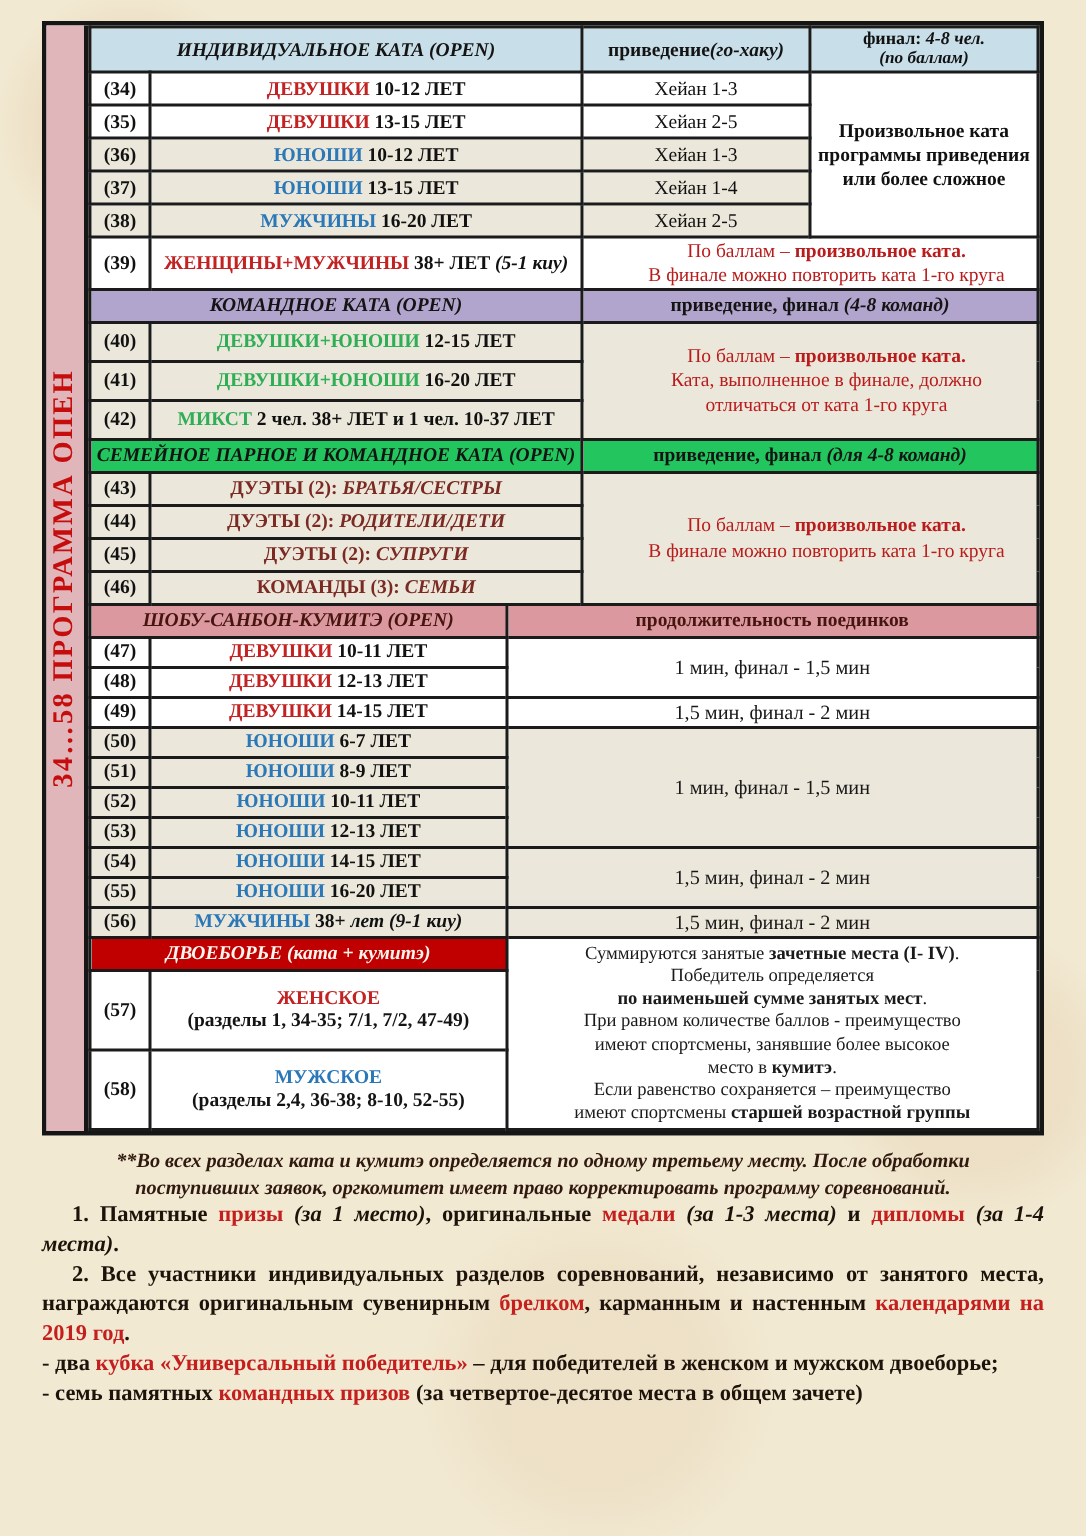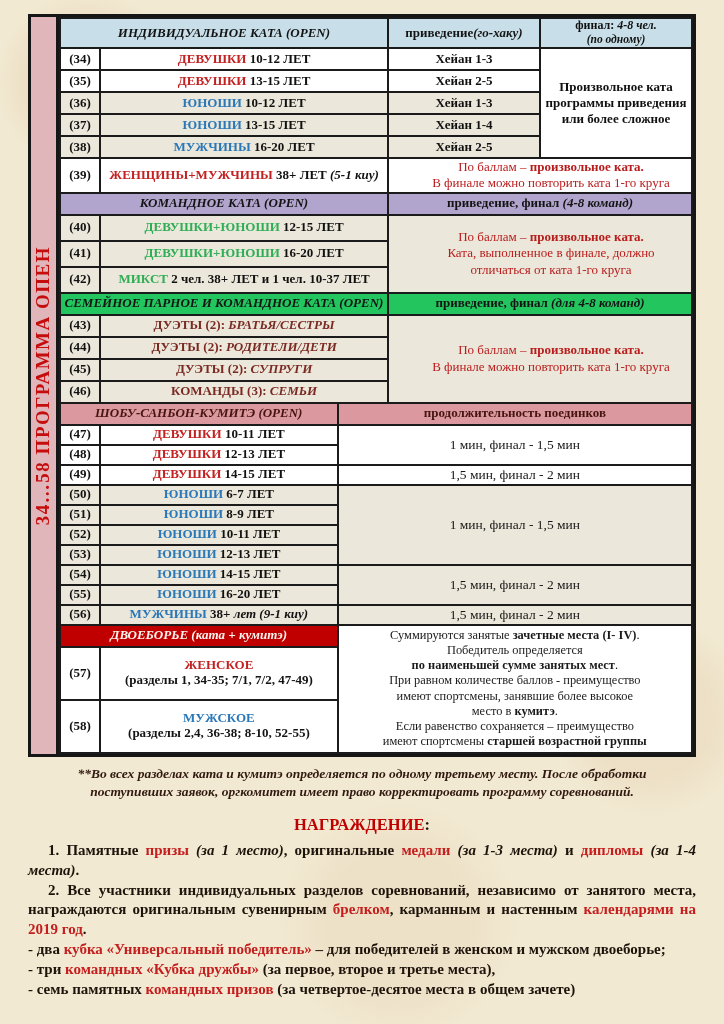--- a/index.html
+++ b/index.html
@@ -30,21 +30,21 @@
   .bgw{background:#ffffff}.bgb{background:#ebe7da}
   .bg-blue{background:#c8dfe9}.bg-purple{background:#b2a5cd}.bg-olive{background:#22c55e}
   .bg-pink{background:#db989e}.bg-red{background:#c00000}
   
   .hd{font-weight:bold;font-style:italic;font-size:13px;color:#141414;}
   .hd-right{font-weight:bold;font-size:13px;color:#141414;}
   .num{font-weight:bold;}
   .cat{font-weight:bold;}
   .cr{color:#c32222}.cb{color:#2b78b8}.cg{color:#2fae56}.cm{color:#7b2a23}
   .it{font-style:italic}
-  .kata{font-weight:bold;margin-top:40px;}
+  .kata{font-weight:normal;margin-top:40px;}
   .fin-note{font-weight:bold;font-size:13px;line-height:1.25;}
   .note{font-size:13px;line-height:1.25;color:#b91c1c;padding-left:24px;}
   .dur{font-size:13.5px;color:#181818;}
   .kmt{color:#461510;}
   .wht{color:#fdf6ee;}
   .sum{font-size:12.4px;line-height:1.23;color:#1a1a1a;padding:2px 3px;}
   .fincell .l2{font-size:11.5px;font-style:italic;font-weight:bold;}
   .fincell .l1{font-size:12px;font-weight:bold;}
   .sub{font-weight:bold;color:#141414;}
   .rb{font-weight:bold}.rr{color:#c41e1e}.ri{font-style:italic}
@@ -73,21 +73,21 @@
           <col style="width:151px">
           <col style="width:151px">
         </colgroup>
       <tbody>
 
         <tr class="h30">
           <td colspan="3" class="bg-blue hd">ИНДИВИДУАЛЬНОЕ КАТА (OPEN)</td>
           <td class="bg-blue"><span class="hd-right">приведение</span><span class="hd">(го-хаку)</span></td>
           <td class="bg-blue fincell">
             <div class="l1"><span>финал: </span><span class="it">4-8 чел.</span></div>
-            <div class="l2">(по одному)</div>
+            <div class="l2">(по баллам)</div>
           </td>
         </tr>
         <tr class="h22">
           <td class="bgw num">(34)</td>
           <td colspan="2" class="bgw cat"><span class="cr">ДЕВУШКИ</span><span> 10-12 ЛЕТ</span></td>
           <td class="bgw kata">Хейан 1-3</td>
           <td rowspan="5" class="bgw fin-note">Произвольное ката программы приведения или более сложное</td>
         </tr>
         <tr class="h22">
           <td class="bgw num">(35)</td>
@@ -241,21 +241,19 @@
             <div class="cb">МУЖСКОЕ</div>
             <div class="sub">(разделы 2,4, 36-38; 8-10, 52-55)</div>
           </td>
         </tr>
       </tbody>
     </table>
   </div>
 
   <div class="footnote">**Во всех разделах ката и кумитэ определяется по одному третьему месту. После обработки поступивших заявок,  оргкомитет имеет право корректировать программу соревнований.</div>
 
-  <div class="awards-title"><span class="red">НАГРАЖДЕНИЕ</span><span>:</span></div>
 
   <p class="para indent"><span>1. Памятные </span><span class="rr">призы</span><span> </span><span class="ri">(за 1 место)</span><span>, оригинальные </span><span class="rr">медали</span><span> </span><span class="ri">(за 1-3 места)</span><span> и </span><span class="rr">дипломы</span><span> </span><span class="ri">(за 1-4 места)</span><span>.</span></p>
   <p class="para indent"><span>2. Все участники индивидуальных разделов соревнований, независимо от занятого места, награждаются оригинальным сувенирным </span><span class="rr">брелком</span><span>, карманным и настенным </span><span class="rr">календарями на 2019 год</span><span>.</span></p>
   <p class="para"><span>- два </span><span class="rr">кубка «Универсальный победитель»</span><span> – для победителей в женском и мужском двоеборье;</span></p>
-  <p class="para"><span>-  три </span><span class="rr">командных «Кубка дружбы»</span><span> (за первое, второе и третье места),</span></p>
   <p class="para"><span>- семь памятных </span><span class="rr">командных призов</span><span> (за четвертое-десятое места в общем зачете)</span></p>
 
 </div>
 
 </body></html>

